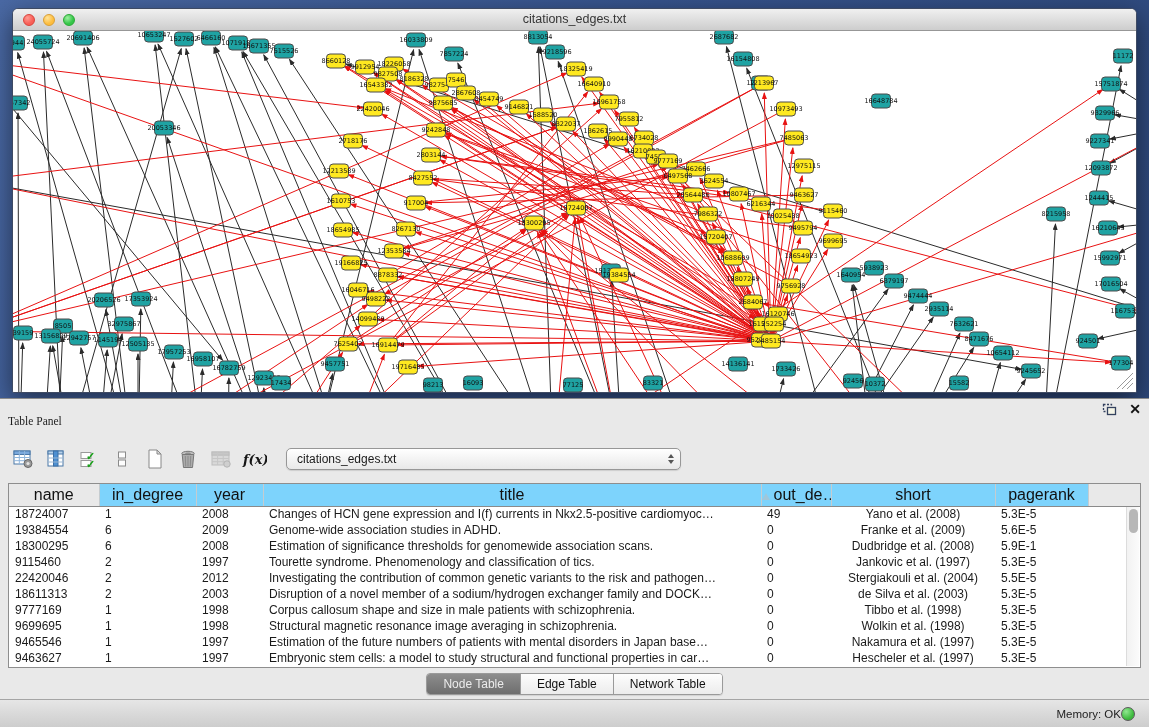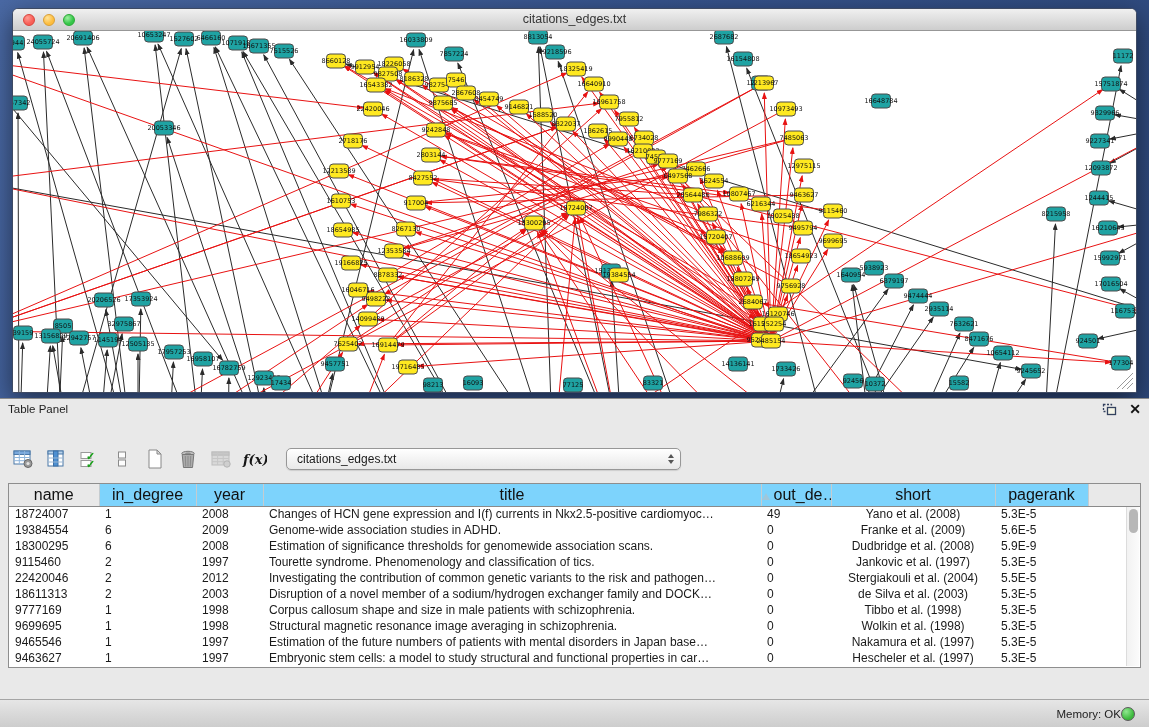--- a/index.html
+++ b/index.html
@@ -21,21 +21,21 @@
   .tl.grn   { background:radial-gradient(circle at 35% 30%,#9ef0a0,#35c649 60%); border:1px solid #29a834; }
   .win-title { position:absolute; left:0; right:0; top:3px; text-align:center;
     font-size:12.5px; color:#353535; }
   .net-canvas { position:relative; width:1123px; height:362px; background:#fff; }
   .net-canvas svg { display:block; }
 
   
   .table-panel { position:absolute; left:0; top:398px; width:1149px; height:329px;
     background:#e9e9e9; border-top:1px solid #8a8a8a; }
   .panel-header { position:relative; height:22px; }
-  .panel-title { position:absolute; left:8px; top:4px; font-size:11.5px; color:#1d1d1d; }
+  .panel-title { position:absolute; left:8px; top:16px; font-size:11.5px; color:#1d1d1d;font-family:Liberation Serif, serif; }
   .panel-icons { position:absolute; right:8px; top:3px; display:flex; gap:12px; align-items:center; }
   .close-x { font-size:14px; font-weight:bold; color:#111; line-height:14px; cursor:default; }
 
   .toolbar { position:absolute; left:10px; top:44px; height:32px; display:flex;
     align-items:center; gap:7px; }
   .tool-btn { width:26px; height:26px; display:flex; align-items:center; justify-content:center; }
   .dropdown { margin-left:12px; width:395px; height:22px; border:1px solid #979797;
     border-radius:5px; background:linear-gradient(#ffffff,#e8e8e8);
     display:flex; align-items:center; padding:0 6px 0 10px; font-size:12px; color:#1a1a1a;
     box-shadow:0 1px 1px rgba(0,0,0,.12); }
@@ -990,21 +990,21 @@
               <td>5.6E-5</td>
               <td></td>
             </tr>
             <tr>
               <td>18300295</td>
               <td>6</td>
               <td>2008</td>
               <td>Estimation of significance thresholds for genomewide association scans.</td>
               <td>0</td>
               <td class="c-center">Dudbridge et al. (2008)</td>
-              <td>5.9E-9</td>
+              <td>5.9E-1</td>
               <td></td>
             </tr>
             <tr>
               <td>9115460</td>
               <td>2</td>
               <td>1997</td>
               <td>Tourette syndrome. Phenomenology and classification of tics.</td>
               <td>0</td>
               <td class="c-center">Jankovic et al. (1997)</td>
               <td>5.3E-5</td>
@@ -1070,19 +1070,26 @@
               <td>5.3E-5</td>
               <td></td>
             </tr>
           </tbody>
       </table>
       <div class="scrollbar">
         <div class="scroll-thumb"></div>
       </div>
     </div>
 
+    <div class="tabbar">
+      <div class="seg" id="seg-tabs">
+          <div class="tab selected">Node Table</div>
+          <div class="tab">Edge Table</div>
+          <div class="tab">Network Table</div>
+        </div>
+    </div>
 
     <div class="statusbar">
       <span class="mem-label">Memory: OK</span>
       <span class="mem-dot"></span>
     </div>
   </div>
 </div>
 
 </body></html>

